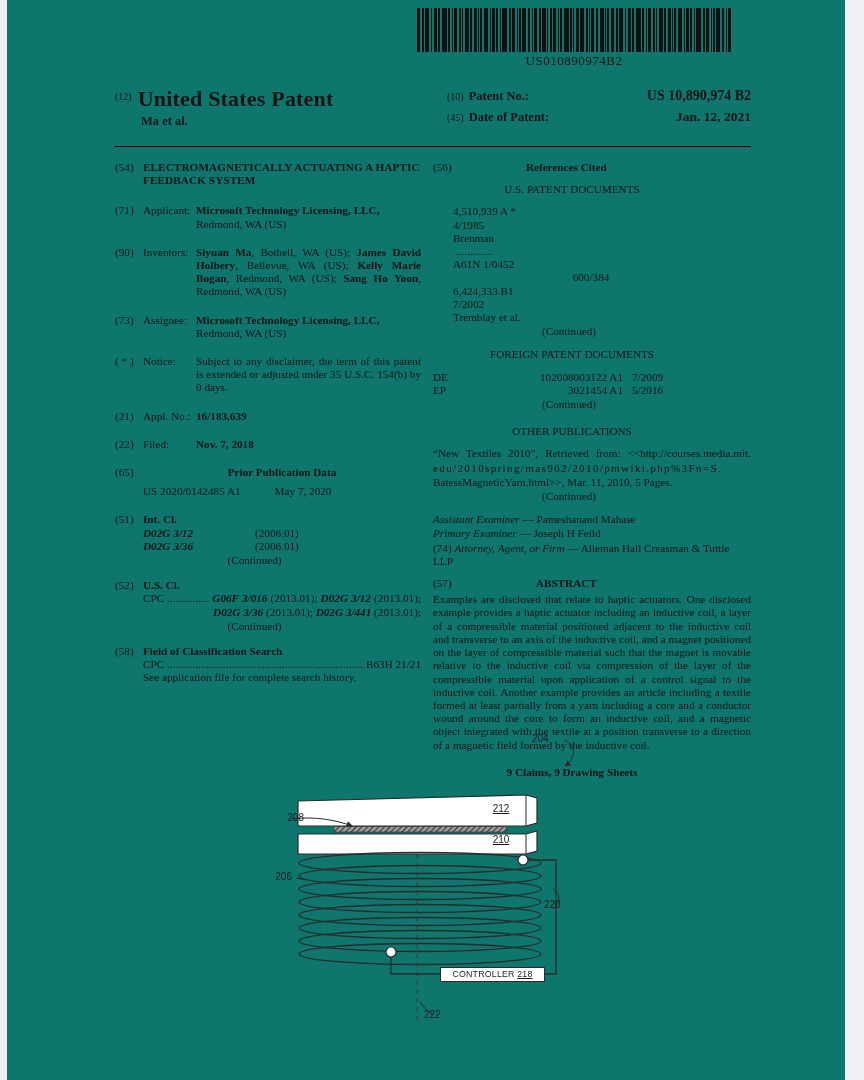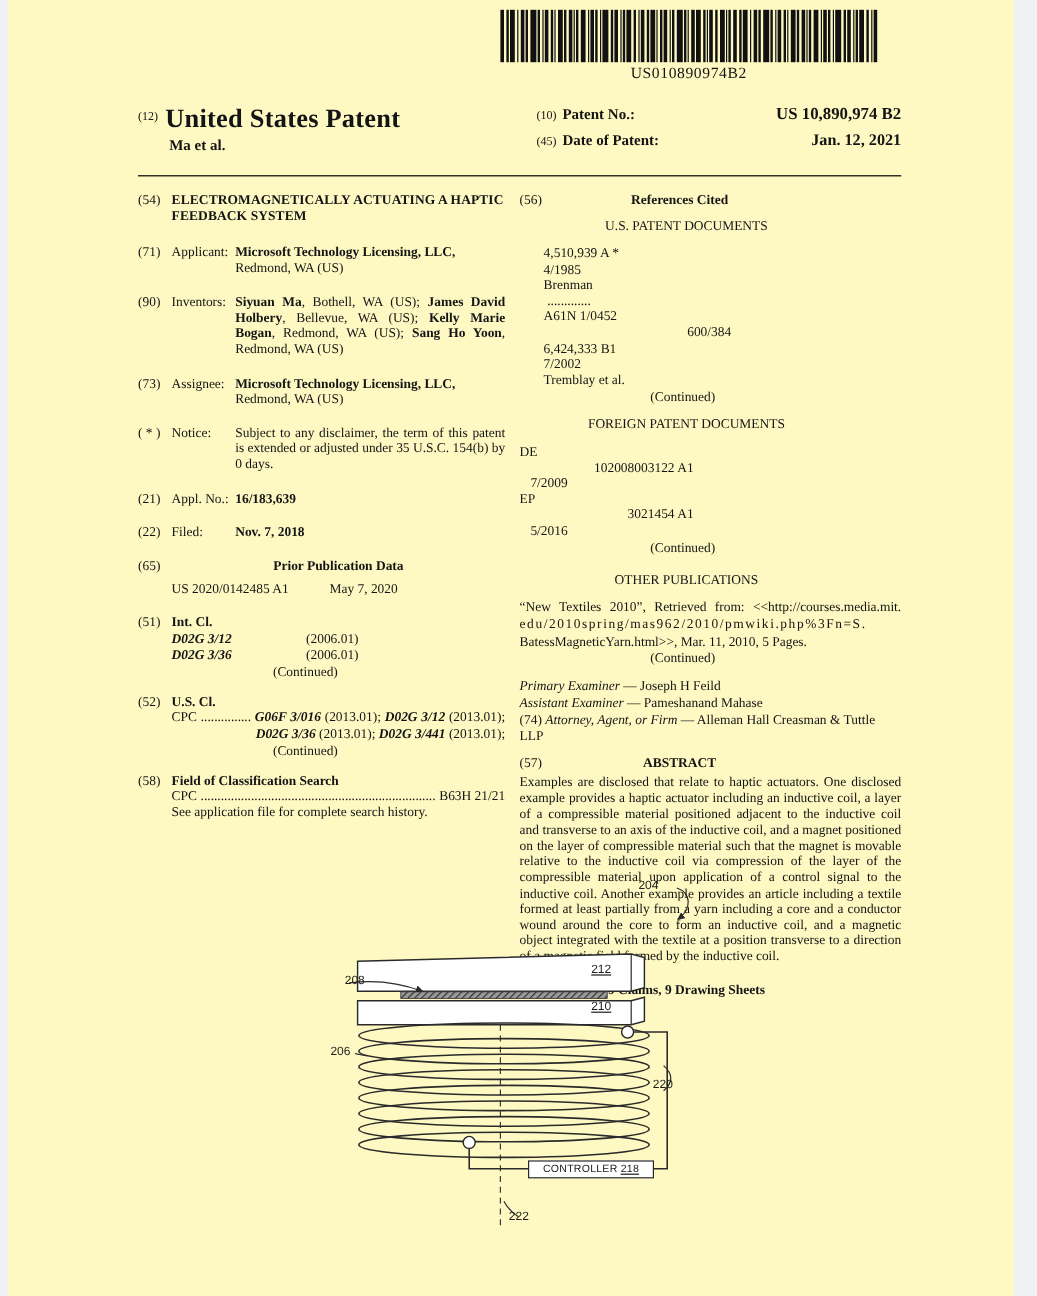--- a/index.html
+++ b/index.html
@@ -6,21 +6,21 @@
   html,body { width:864px; height:1080px; }
   body {
     background:#eef0f3;
     font-family:"Liberation Serif", serif;
     color:#141414;
     position:relative;
     overflow:hidden;
   }
   .page {
     position:absolute; left:7px; top:0; width:838px; height:1080px;
-    background:#fef9c3;
+    background:#0f766e;
   }
   .content { position:absolute; left:108px; top:0; width:636px; height:1080px; }
 
   
   .barcode-block { position:absolute; left:300px; top:8px; width:318px; text-align:center; }
   .barcode-block svg { display:block; }
   .barcode-text { font-size:13px; letter-spacing:.5px; margin-top:1px; }
 
   
   .h-left { position:absolute; left:0; top:86px; }
@@ -61,21 +61,21 @@
 
   
   .rhead { display:flex; margin-bottom:9px; }
   .rhead .rtitle { flex:1; text-align:center; font-weight:bold; margin-right:70px; }
   .subhead { text-align:center; padding-right:40px; margin-bottom:9px; }
   .us-row { display:flex; padding-left:20px; white-space:nowrap;flex-direction:column; }
   .us-row .no { width:98px; }
   .us-row .date { width:52px; }
   .us-row .dots { flex:1 1 auto; overflow:hidden; margin:0 3px; }
   .us-sub { text-align:center; padding-right:2px; }
-  .f-row { display:flex; white-space:nowrap;flex-direction:column; }
+  .f-row { display:flex; white-space:nowrap; }
   .f-row .cc { width:45px; }
   .f-row .no { width:145px; text-align:right; }
   .f-row .date { margin-left:9px; }
   .pubp { margin-bottom:1px; }
   .fill-just { text-align:justify; text-align-last:justify; }
   .sp { letter-spacing:1.3px; }
   .exline { margin-top:1px; }
   .abs-head { display:flex; margin-top:9px; margin-bottom:3px; }
   .abs-head .rtitle { flex:1; text-align:center; font-weight:bold; margin-right:70px; }
   .claims { text-align:center; padding-right:40px; font-weight:bold; margin-top:14px; }
@@ -345,22 +345,22 @@
         <span class="date">5/2016</span>
       </div>
       <div class="contin mb14" style="padding-right:46px">(Continued)</div>
 
       <div class="subhead mt10">OTHER PUBLICATIONS</div>
       <div class="pubp fill-just">“New Textiles 2010”, Retrieved from: &lt;&lt;http://courses.media.mit.</div>
       <div class="pubp sp">edu/2010spring/mas962/2010/pmwiki.php%3Fn=S.</div>
       <div class="pubp">BatessMagneticYarn.html&gt;&gt;, Mar. 11, 2010, 5 Pages.</div>
       <div class="contin mb10" style="padding-right:46px">(Continued)</div>
 
+      <div class="exline"><span class="i">Assistant Examiner</span><span> — Pameshanand Mahase</span></div>
       <div class="exline"><span class="i">Primary Examiner</span><span> — Joseph H Feild</span></div>
-      <div class="exline"><span class="i">Assistant Examiner</span><span> — Pameshanand Mahase</span></div>
       <div class="exline"><span>(74) </span><span class="i">Attorney, Agent, or Firm</span><span> — Alleman Hall Creasman &amp; Tuttle LLP</span></div>
 
       <div class="abs-head">
         <span>(57)</span>
         <span class="rtitle">ABSTRACT</span>
       </div>
       <div class="just">Examples are disclosed that relate to haptic actuators. One disclosed example provides a haptic actuator including an inductive coil, a layer of a compressible material positioned adjacent to the inductive coil and transverse to an axis of the inductive coil, and a magnet positioned on the layer of compressible material such that the magnet is movable relative to the inductive coil via compression of the layer of the compressible material upon application of a control signal to the inductive coil. Another example provides an article including a textile formed at least partially from a yarn including a core and a conductor wound around the core to form an inductive coil, and a magnetic object integrated with the textile at a position transverse to a direction of a magnetic field formed by the inductive coil.</div>
       <div class="claims">9 Claims, 9 Drawing Sheets</div>
     </div>
 

